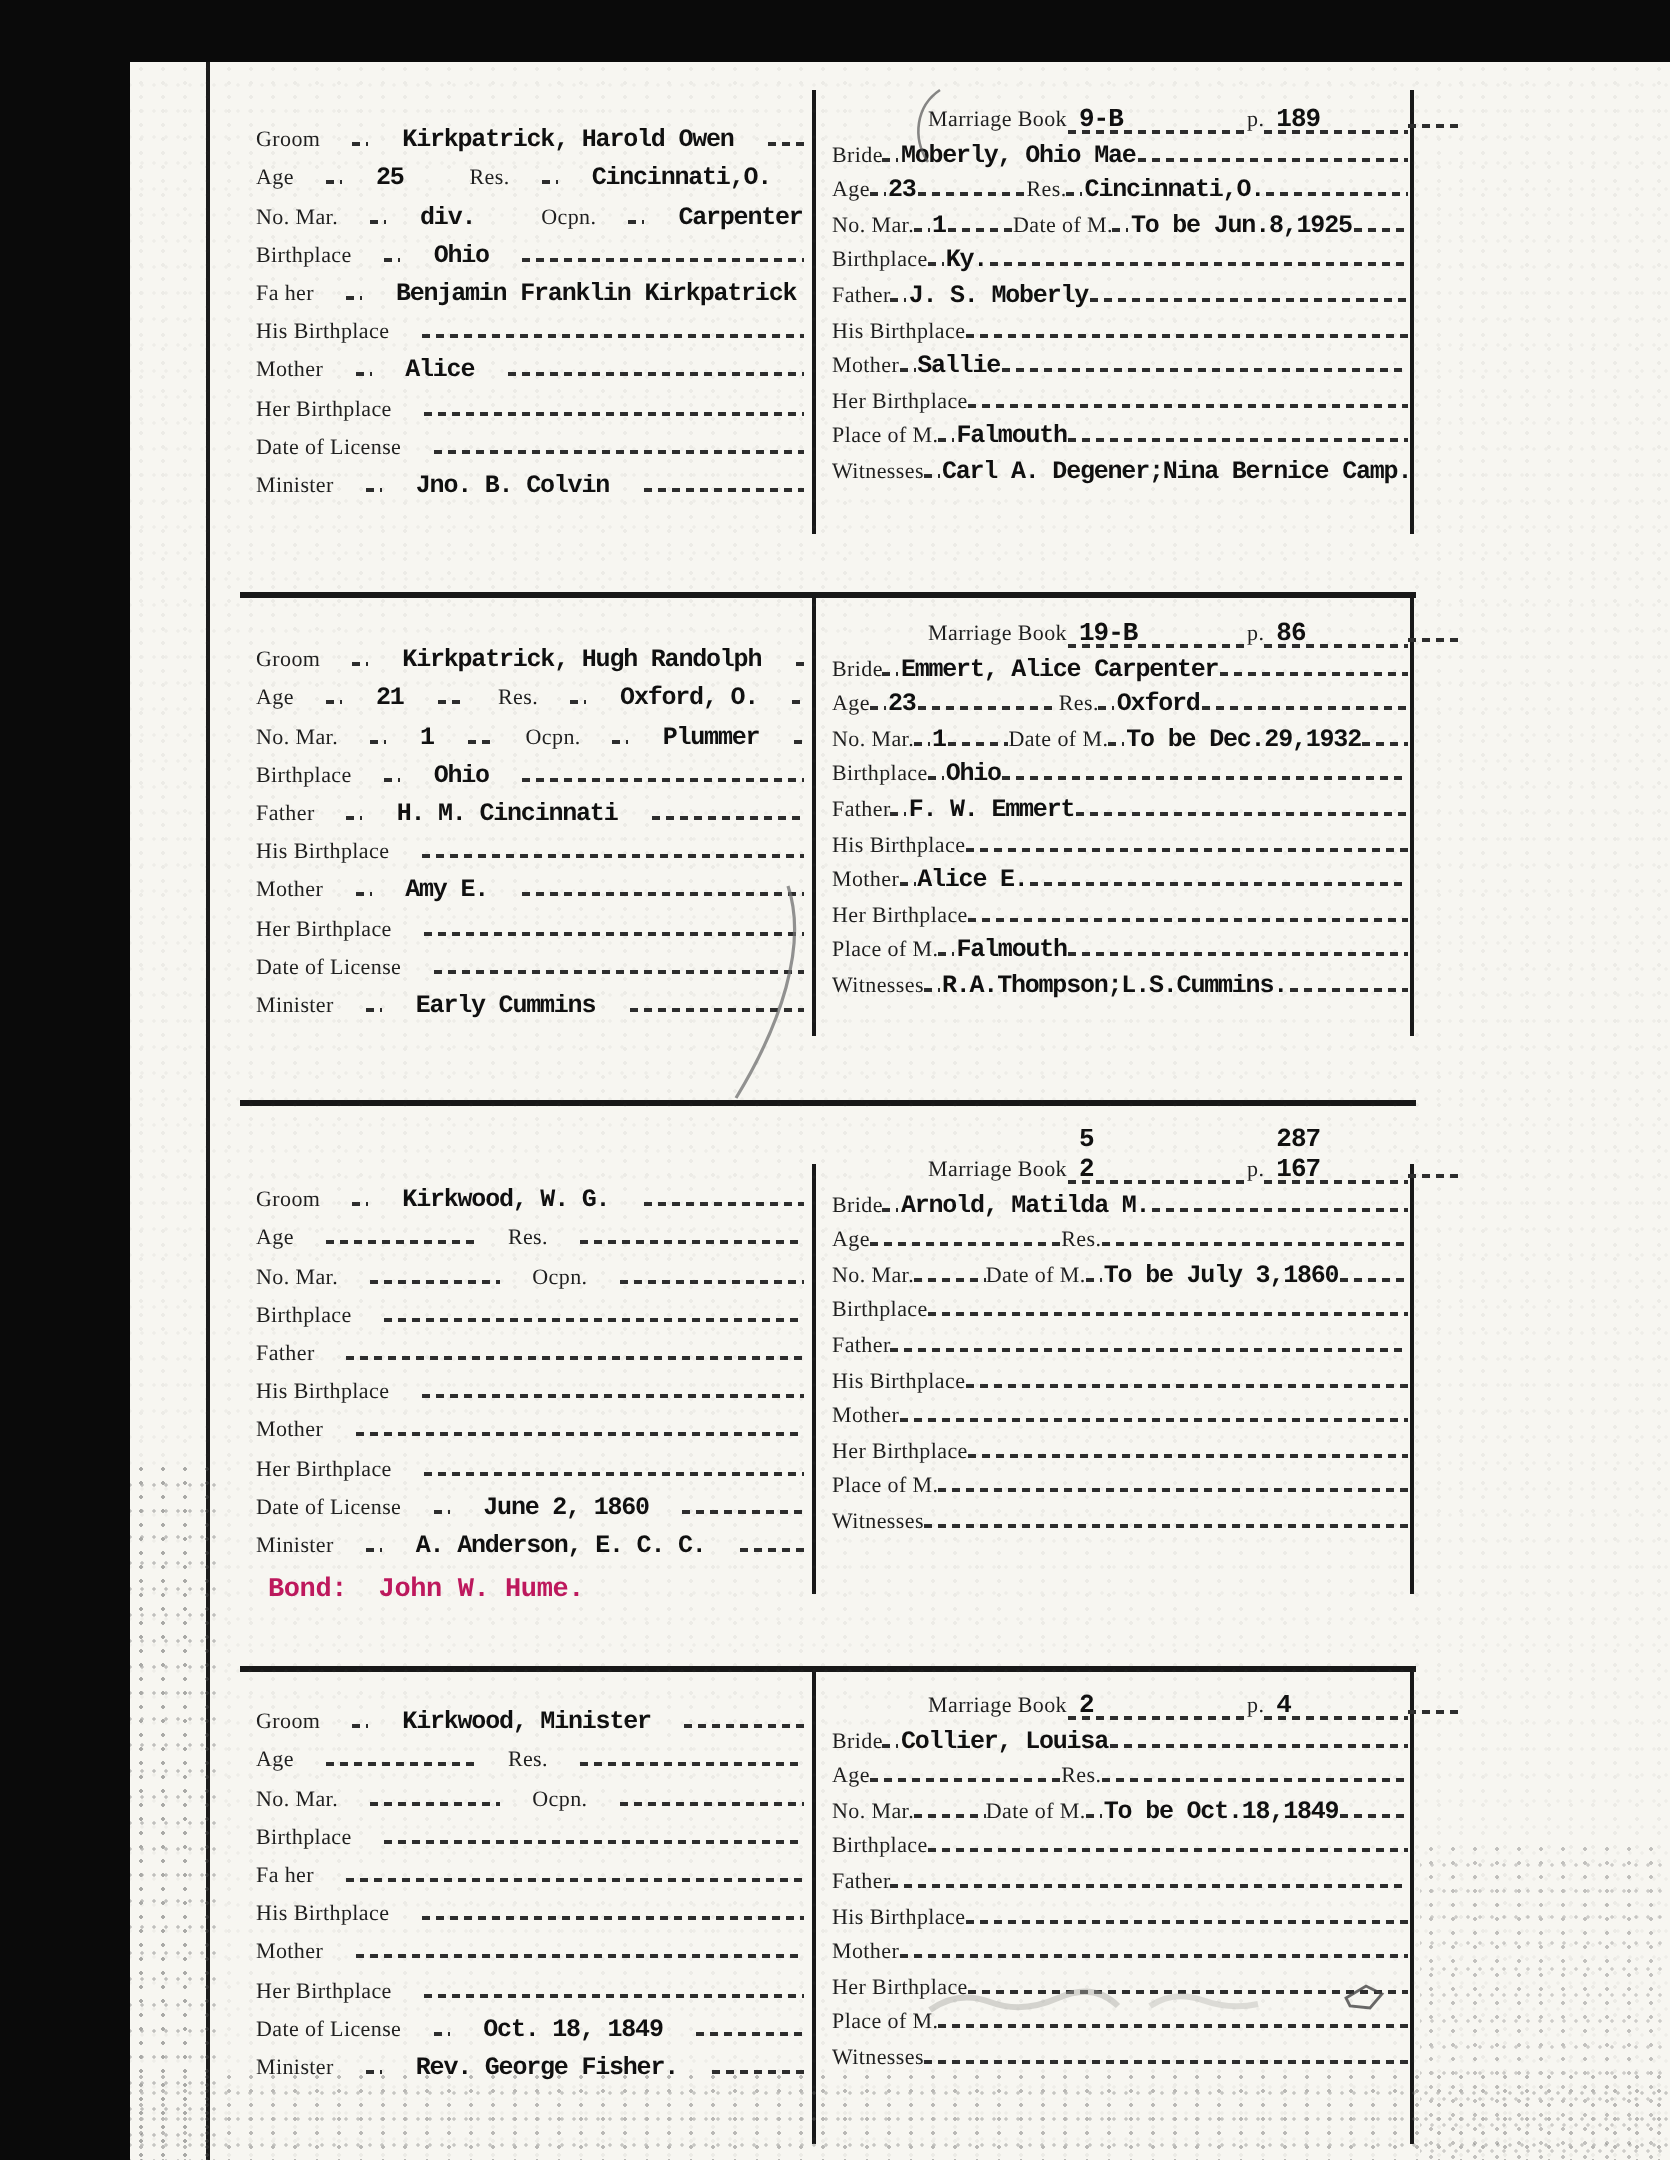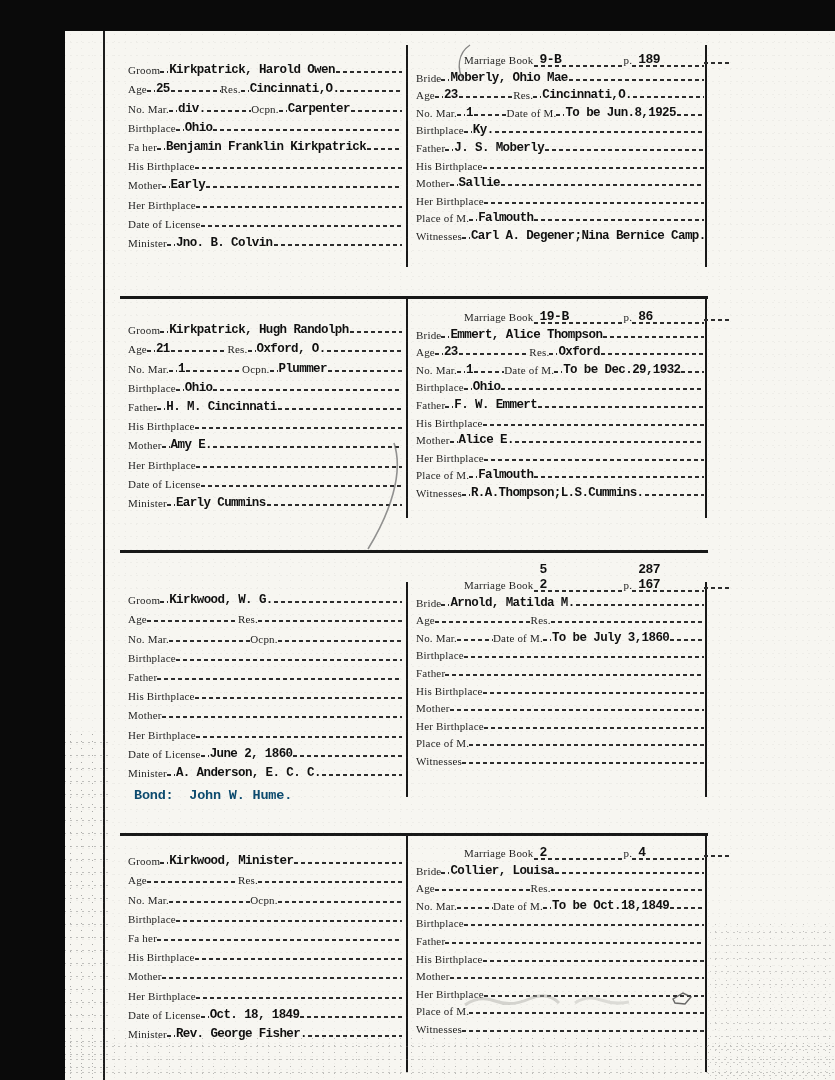--- a/index.html
+++ b/index.html
@@ -28,21 +28,21 @@
   #card3 .divider,#card3 .rightline{top:30px;bottom:auto;height:215px;}
   #card4 .divider,#card4 .rightline{bottom:8px;}
   .leftcol{position:absolute;left:8px;top:0;width:274px;}
   .rightcol{position:absolute;left:296px;top:0;width:288px;}
   #card1 .leftcol{padding-top:13px;} #card1 .rightcol{padding-top:6px;}
   #card2 .leftcol{padding-top:20px;} #card2 .rightcol{padding-top:10px;}
   #card3 .leftcol{padding-top:36px;} #card3 .rightcol{padding-top:10px;}
   #card4 .leftcol{padding-top:14px;} #card4 .rightcol{padding-top:9px;}
   
   .row{display:flex;align-items:flex-end;overflow:hidden;}
-  .lrow{height:19.2px;} .rrow{height:17.6px;}
+  .lrow{height:19.2px;gap:16px;} .rrow{height:17.6px;}
   .lbl{font-size:11px;color:#1f1f1f;white-space:nowrap;letter-spacing:.2px;padding-bottom:1px;}
   .val{
     font-family:"Liberation Mono",monospace;font-weight:bold;font-size:12.5px;
     color:#101010;white-space:nowrap;letter-spacing:-.6px;padding:0 1px;
   }
   .lead{align-self:flex-end;margin-bottom:4px;height:2px;min-width:0;
     background:repeating-linear-gradient(90deg,#2d2d2d 0 4px,transparent 4px 7px);}
   .lead.sm{flex:0 0 8px;}
   .lead.mid{flex:.5 1 24px;}
   .lead.fill{flex:1 1 10px;}
@@ -56,21 +56,21 @@
   .mbv{
     font-family:"Liberation Mono",monospace;font-weight:bold;font-size:13px;color:#101010;
     letter-spacing:-.5px;min-width:78px;padding:0 6px;white-space:nowrap;
     background:repeating-linear-gradient(90deg,#2d2d2d 0 4px,transparent 4px 7px) bottom/100% 2px no-repeat;
   }
   .mbv.pg{min-width:60px;}
   .above{font-family:"Liberation Mono",monospace;font-weight:bold;font-size:13px;color:#101010;
     letter-spacing:-.5px;padding:0 6px;white-space:nowrap;}
   
   .bond{position:absolute;left:14px;top:236px;
-    font-family:"Liberation Mono",monospace;font-weight:bold;font-size:13.5px;color:#0c4a6e;
+    font-family:"Liberation Mono",monospace;font-weight:bold;font-size:13.5px;color:#be185d;
     letter-spacing:-.2px;white-space:pre;}
   
   .noise{position:absolute;pointer-events:none;
     background-image:radial-gradient(circle,#4a4a4a .8px,transparent 1px),
                      radial-gradient(circle,#6e6e6e .7px,transparent 1px);
     background-size:11px 7px,6px 13px;background-position:0 0,3px 5px;}
   .noise-all{left:0;top:0;width:770px;height:1049px;opacity:.06;}
   .noise-bl{left:0;top:700px;width:46px;height:349px;opacity:.4;}
   .noise-bottom{left:0;top:1004px;width:770px;height:45px;opacity:.35;}
   .noise-right{left:645px;top:890px;width:125px;height:159px;opacity:.3;}
@@ -131,21 +131,21 @@
           <span class="val">Benjamin Franklin Kirkpatrick</span>
           <span class="lead fill"></span>
         </div>
         <div class="row lrow">
           <span class="lbl">His Birthplace</span>
           <span class="lead fill"></span>
         </div>
         <div class="row lrow">
           <span class="lbl">Mother</span>
           <span class="lead sm"></span>
-          <span class="val">Early</span>
+          <span class="val">Alice</span>
           <span class="lead fill"></span>
         </div>
         <div class="row lrow">
           <span class="lbl">Her Birthplace</span>
           <span class="lead fill"></span>
         </div>
         <div class="row lrow">
           <span class="lbl">Date of License</span>
           <span class="lead fill"></span>
         </div>
@@ -311,21 +311,21 @@
           </span>
           <span class="lbl">p.</span>
           <span class="mbstack">
             <span class="mbv pg">86</span>
           </span>
           <span class="mbtail"></span>
         </div>
         <div class="row rrow">
           <span class="lbl">Bride</span>
           <span class="lead sm"></span>
-          <span class="val">Emmert, Alice Thompson</span>
+          <span class="val">Emmert, Alice Carpenter</span>
           <span class="lead fill"></span>
         </div>
         <div class="row rrow">
           <span class="lbl">Age</span>
           <span class="lead sm"></span>
           <span class="val">23</span>
           <span class="lead mid"></span>
           <span class="lbl">Res.</span>
           <span class="lead sm"></span>
           <span class="val">Oxford</span>

